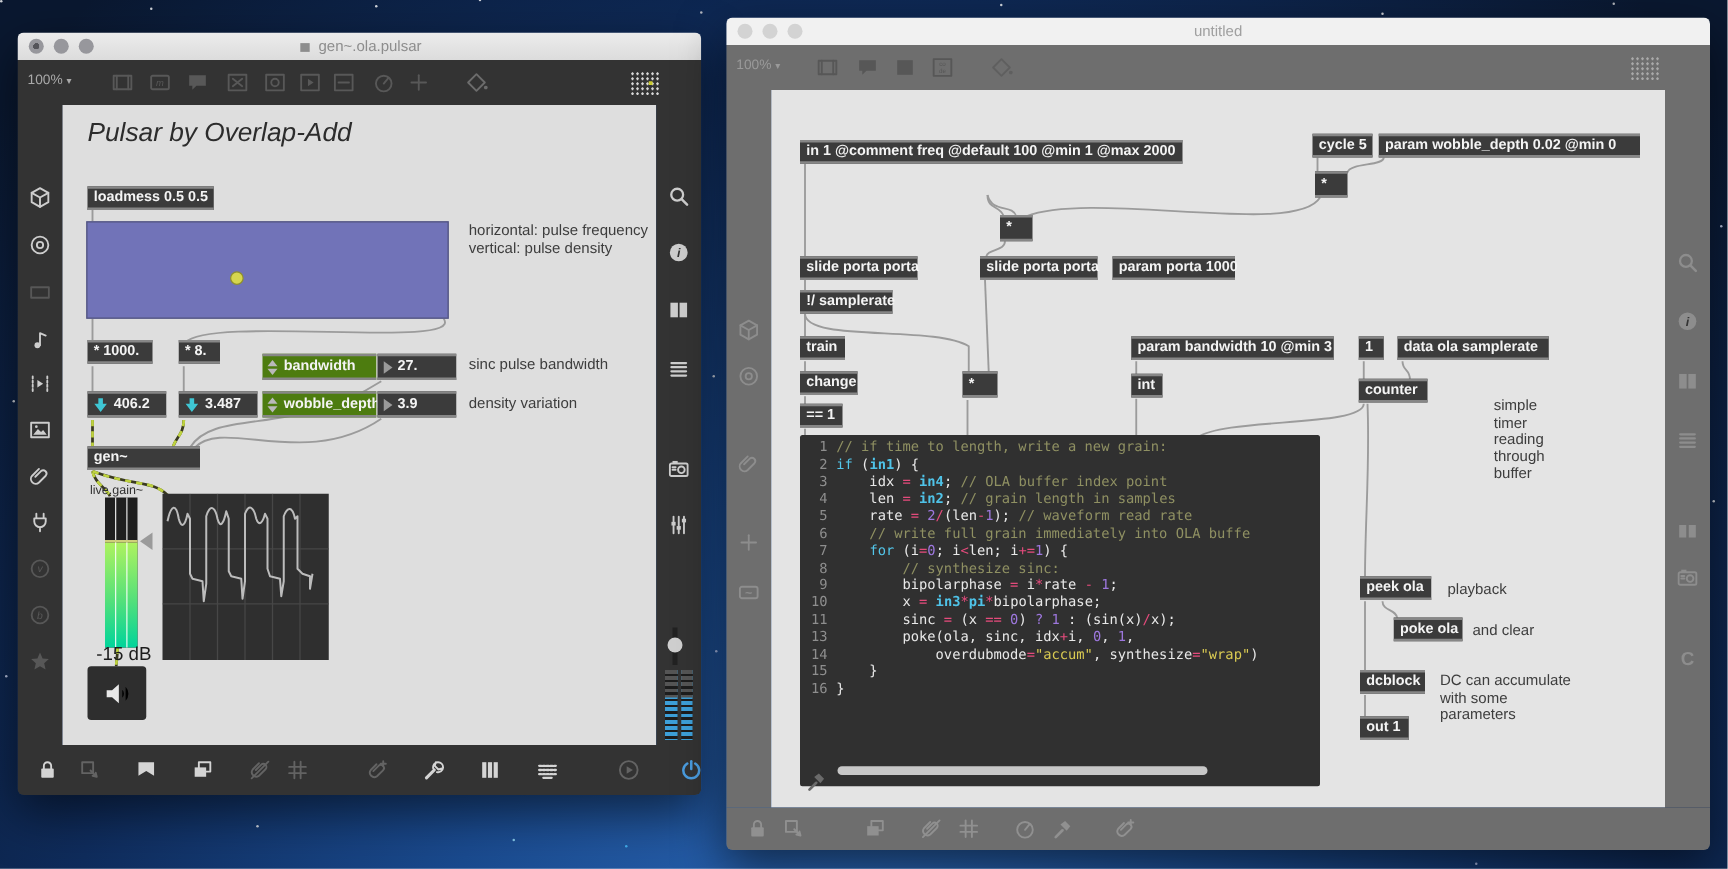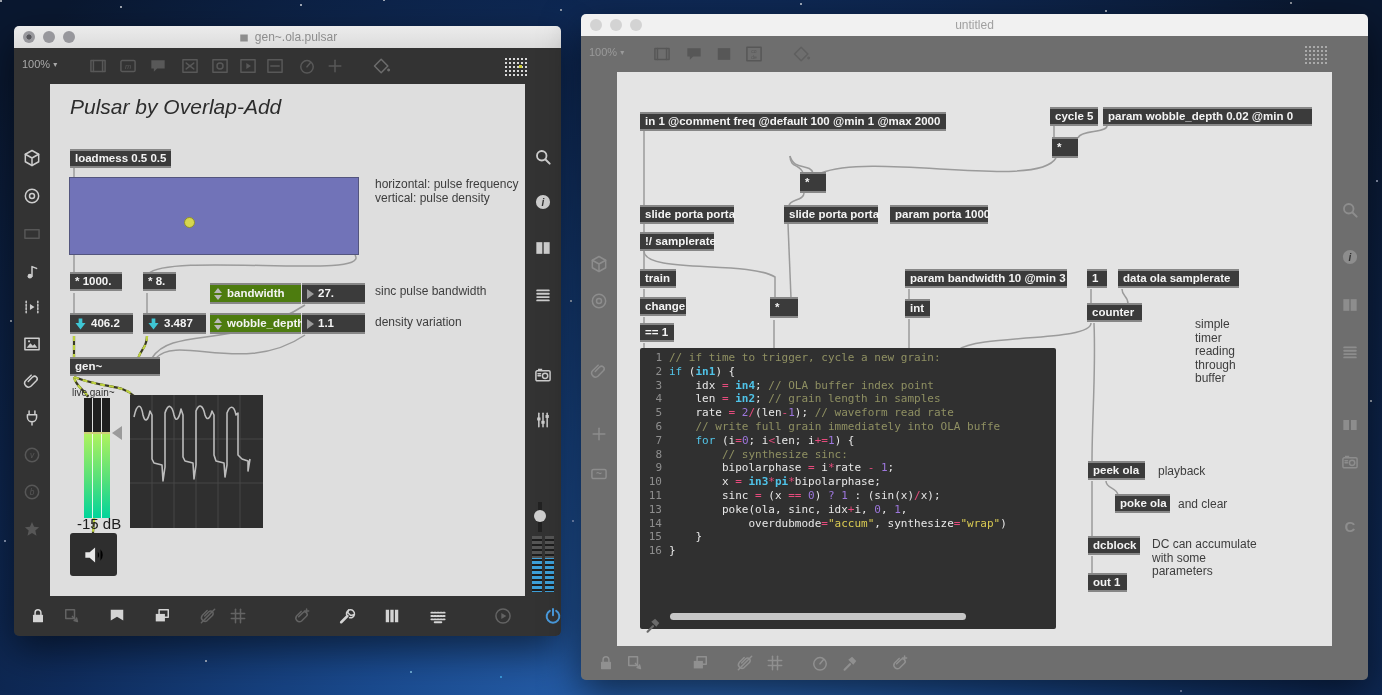--- a/index.html
+++ b/index.html
@@ -486,21 +486,21 @@
 
       <div class="attrui" style="left:160px;top:229px;width:91px">
         <span class="spin">
               <b class="up"></b>
               <b class="dn"></b>
             </span>
         <span>wobble_depth</span>
       </div>
       <div class="numbox" style="left:252px;top:229px;width:63px">
         <span class="tri-r"></span>
-        <span>1.1</span>
+        <span>3.9</span>
       </div>
 
       <div class="comment" style="left:325px;top:201px">sinc pulse bandwidth</div>
       <div class="comment" style="left:325px;top:232px">density variation</div>
 
       <div class="box" style="left:20px;top:273px;width:90px">gen~</div>
 
       <div class="gainlabel" style="left:22px;top:303px">live.gain~</div>
       <div class="fader">
         <span class="grn"></span>
@@ -706,21 +706,21 @@
       <div class="comment" style="left:578px;top:246px">
             <div>simple</div>
             <div>timer</div>
             <div>reading</div>
             <div>through</div>
             <div>buffer</div>
           </div>
 
       <div class="codebox">
         <div class="cb-code" id="code-lines">
-              <div class="code-line"><span class="ln">1</span><span class="cm">// if time to trigger, cycle a new grain:</span></div>
+              <div class="code-line"><span class="ln">1</span><span class="cm">// if time to length, write a new grain:</span></div>
               <div class="code-line"><span class="ln">2</span><span class="kw">if</span><span class="pl"> (</span><span class="in">in1</span><span class="pl">) {</span></div>
               <div class="code-line"><span class="ln">3</span><span class="pl">    idx </span><span class="op">=</span><span class="pl"> </span><span class="in">in4</span><span class="pl">; </span><span class="cm">// OLA buffer index point</span></div>
               <div class="code-line"><span class="ln">4</span><span class="pl">    len </span><span class="op">=</span><span class="pl"> </span><span class="in">in2</span><span class="pl">; </span><span class="cm">// grain length in samples</span></div>
               <div class="code-line"><span class="ln">5</span><span class="pl">    rate </span><span class="op">=</span><span class="pl"> </span><span class="num">2</span><span class="op">/</span><span class="pl">(len</span><span class="op">-</span><span class="num">1</span><span class="pl">); </span><span class="cm">// waveform read rate</span></div>
               <div class="code-line"><span class="ln">6</span><span class="cm">    // write full grain immediately into OLA buffe</span></div>
               <div class="code-line"><span class="ln">7</span><span class="pl">    </span><span class="kw">for</span><span class="pl"> (i</span><span class="op">=</span><span class="num">0</span><span class="pl">; i</span><span class="op">&lt;</span><span class="pl">len; i</span><span class="op">+=</span><span class="num">1</span><span class="pl">) {</span></div>
               <div class="code-line"><span class="ln">8</span><span class="cm">        // synthesize sinc:</span></div>
               <div class="code-line"><span class="ln">9</span><span class="pl">        bipolarphase </span><span class="op">=</span><span class="pl"> i</span><span class="op">*</span><span class="pl">rate </span><span class="op">-</span><span class="pl"> </span><span class="num">1</span><span class="pl">;</span></div>
               <div class="code-line"><span class="ln">10</span><span class="pl">        x </span><span class="op">=</span><span class="pl"> </span><span class="in">in3</span><span class="op">*</span><span class="in">pi</span><span class="op">*</span><span class="pl">bipolarphase;</span></div>
               <div class="code-line"><span class="ln">11</span><span class="pl">        sinc </span><span class="op">=</span><span class="pl"> (x </span><span class="op">==</span><span class="pl"> </span><span class="num">0</span><span class="pl">) </span><span class="num">?</span><span class="pl"> </span><span class="num">1</span><span class="pl"> : (sin(x)</span><span class="op">/</span><span class="pl">x);</span></div>

